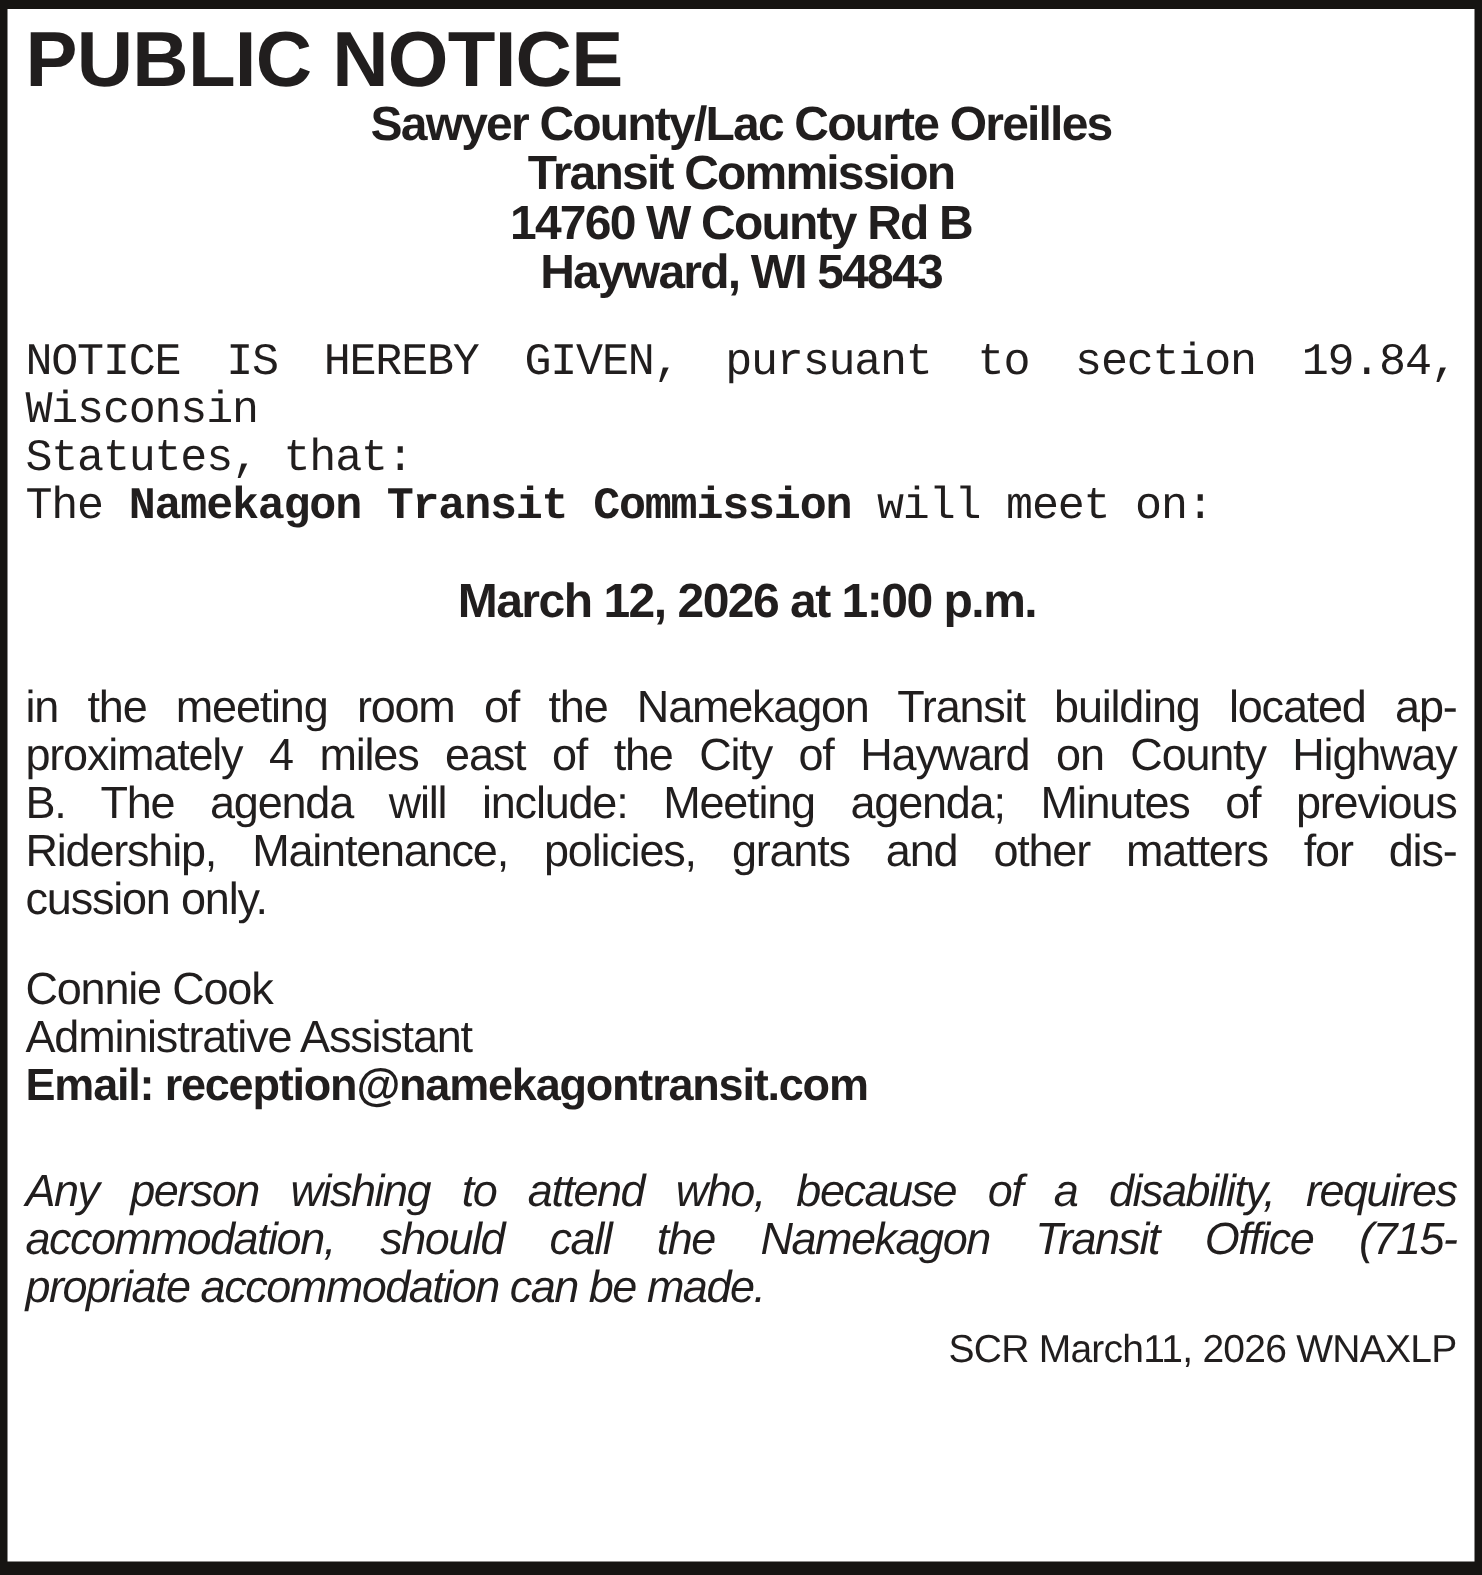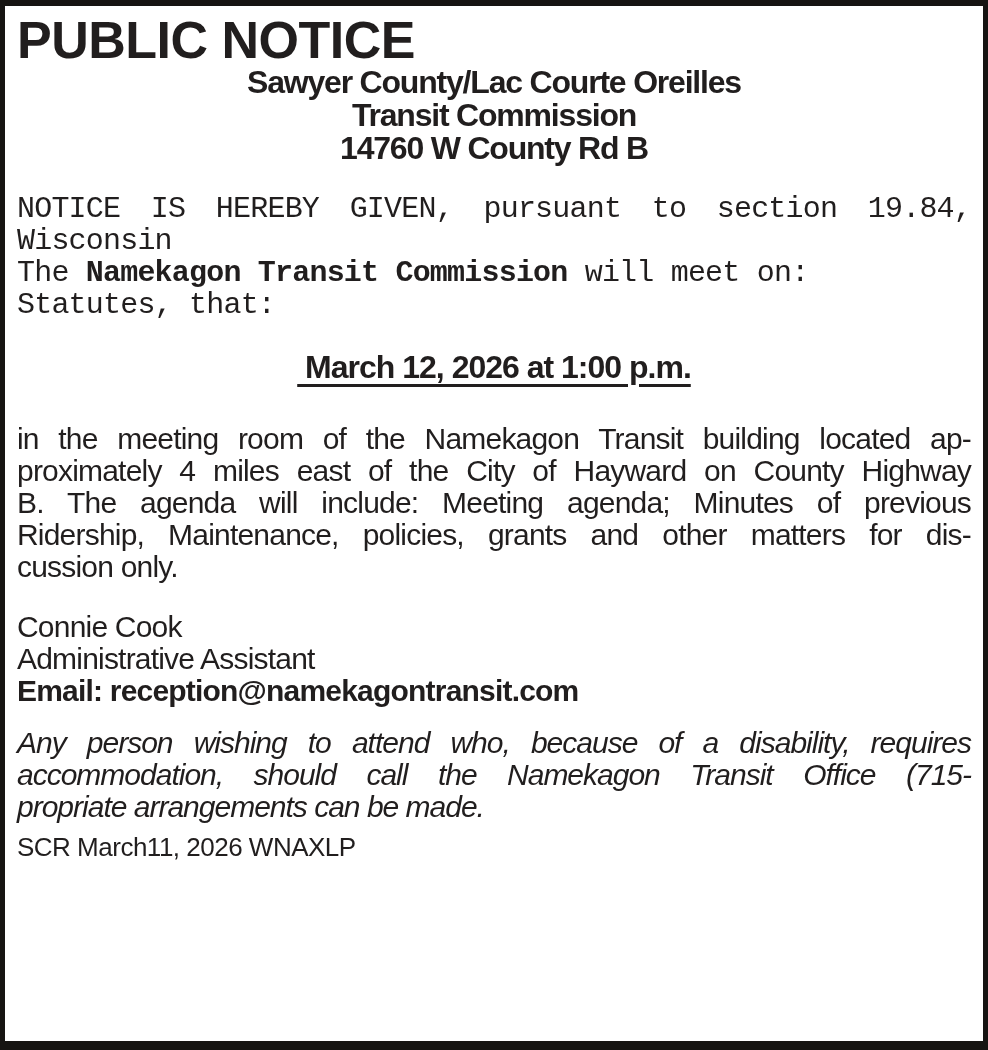--- a/index.html
+++ b/index.html
@@ -43,54 +43,55 @@
   .m-notice { margin-top: 28px; font-family: Liberation Mono, monospace; }
   .date-line {
     margin-top: 26px;
     text-align: center;
     font-size: 32px;
     font-weight: bold;
     line-height: 40px;
     letter-spacing: -1px;
   }
   .date-line .u {
-    text-decoration: underline;
     text-decoration-thickness: 3px;
     text-underline-offset: 6px;
     white-space: pre;
     margin-top: 48px;
   }
   .m-details { margin-top: 36px; }
   .m-sig     { margin-top: 28px; }
-  .m-access  { margin-top: 20px; }
+  .m-access  { margin-top: 39px; }
   .footer-line {
     margin-top: 10px;
+    text-align: right;
     font-size: 26px;
     line-height: 28px;
     letter-spacing: -0.5px;
   }
 </style>
 </head>
 <body>
 
 <div class="page">
 
   <div class="title">PUBLIC NOTICE</div>
 
   <div>
     <div class="subline">Sawyer County/Lac Courte Oreilles</div>
     <div class="subline">Transit Commission</div>
     <div class="subline">14760 W County Rd B</div>
+    <div class="subline">Hayward, WI 54843</div>
   </div>
 
 
   <div class="m-notice">
     <div class="line jl">NOTICE IS HEREBY GIVEN, pursuant to section 19.84, Wisconsin</div>
+    <div class="line">Statutes, that:</div>
     <div class="line"><span>The </span><span class="bold">Namekagon Transit Commission</span><span> will meet on:</span></div>
-    <div class="line">Statutes, that:</div>
   </div>
 
   <div class="date-line">
     <span class="u"> March 12, 2026 at 1:00 p.m.</span>
   </div>
 
   <div class="m-details">
     <div class="line jl">in the meeting room of the Namekagon Transit building located ap-</div>
     <div class="line jl">proximately 4 miles east of the City of Hayward on County Highway</div>
     <div class="line jl">B.  The agenda will include:  Meeting agenda; Minutes of previous</div>
@@ -100,18 +101,18 @@
 
   <div class="m-sig">
     <div class="line">Connie Cook</div>
     <div class="line">Administrative Assistant</div>
     <div class="line bold">Email: reception@namekagontransit.com</div>
   </div>
 
   <div class="m-access ital">
     <div class="line jl">Any person wishing to attend who, because of a disability, requires</div>
     <div class="line jl">accommodation, should call the Namekagon Transit Office (715-</div>
-    <div class="line">propriate arrangements can be made.</div>
+    <div class="line">propriate accommodation can be made.</div>
   </div>
 
   <div class="footer-line">SCR March11, 2026 WNAXLP</div>
 
 </div>
 
 </body></html>

